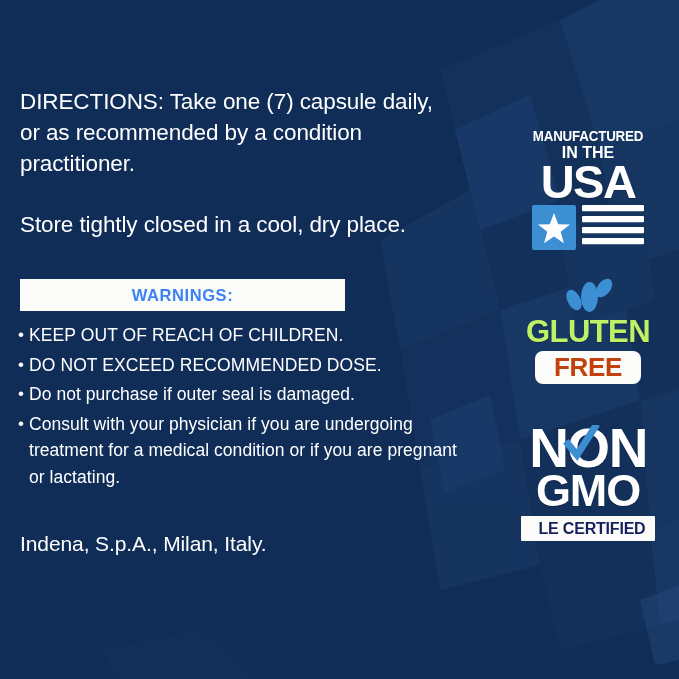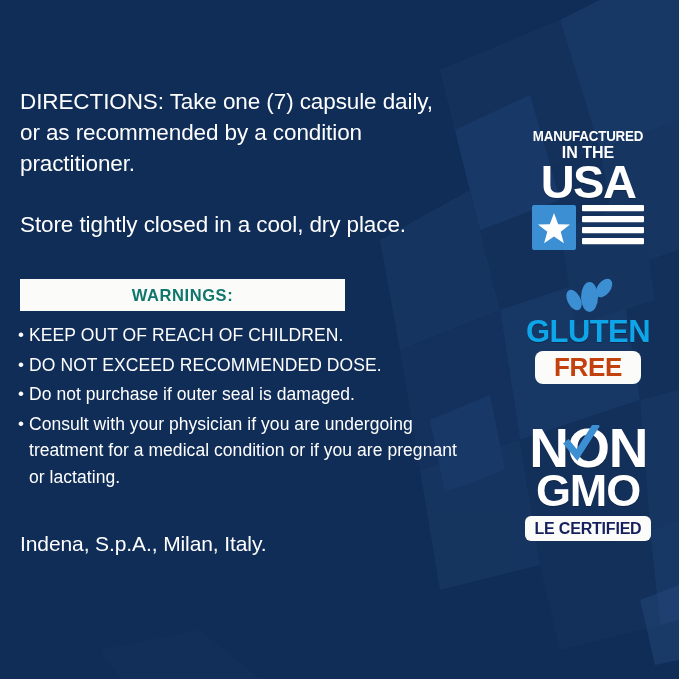--- a/index.html
+++ b/index.html
@@ -53,21 +53,21 @@
     left: 20px;
     top: 279px;
     width: 325px;
     height: 32px;
     background: #fbfbfa;
     display: flex;
     align-items: center;
     justify-content: center;
   }
   .warnings-bar span {
-    color: #0f766e;
+    color: #3b82f6;
     font-size: 16.5px;
     font-weight: 700;
     letter-spacing: 0.6px;
   }
 
   .warnings-list {
     position: absolute;
     left: 18px;
     top: 322px;
     width: 450px;
@@ -170,21 +170,21 @@
     width: 158px;
     text-align: center;
   }
   .gluten-leaves {
     display: block;
     margin: 0 auto;
     width: 56px;
     height: 38px;
   }
   .gluten-word {
-    color: #0ea5e9;
+    color: #bef264;
     font-size: 31px;
     font-weight: 700;
     line-height: 33px;
     letter-spacing: -0.6px;
     margin-top: 1px;
     text-shadow: 0 1px 0 rgba(8,22,45,0.45);
   }
   .free-pill {
     margin: 3px auto 0 auto;
     background: #fbfbfa;
@@ -235,26 +235,27 @@
     font-size: 45px;
     font-weight: 700;
     line-height: 44px;
     letter-spacing: -1.2px;
     margin-top: -2px;
     text-shadow: 0 1px 0 rgba(8,22,45,0.45);
   }
   .certified-pill {
     margin: 3px auto 0 auto;
     background: #fbfbfa;
-    border-radius: 6px;
+    border-radius: 1px;
     width: 126px;
     height: 25px;
     display: flex;
     align-items: center;
     justify-content: center;
+    padding-left: 8px;
   }
   .certified-pill span {
     color: #16205c;
     font-size: 16px;
     font-weight: 700;
     letter-spacing: -0.2px;
   }
 </style>
 </head>
 <body>

